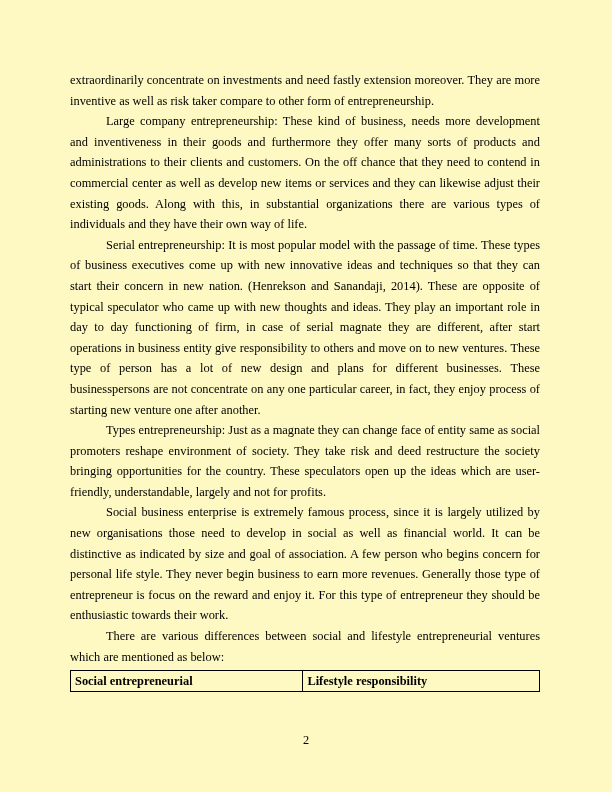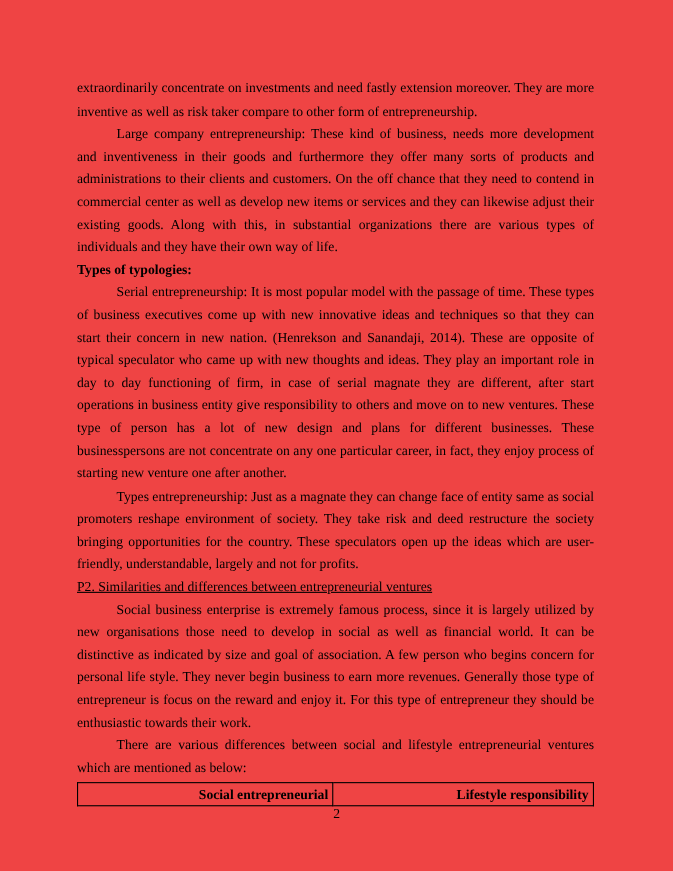--- a/index.html
+++ b/index.html
@@ -5,21 +5,21 @@
   html, body {
     margin: 0;
     padding: 0;
     background: #e9e9e9;
   }
   .page {
     box-sizing: border-box;
     width: 612px;
     height: 792px;
     margin: 0 auto;
-    background: #ef4444;
+    background: #fef9c3;
     color: #000000;
     font-family: "Liberation Serif", "DejaVu Serif", serif;
     padding: 70px 72px 0 70px;
     position: relative;
   }
   .para {
     margin: 0;
     font-size: 12.4px;
     line-height: 20.6px;
     text-align: justify;
@@ -43,21 +43,21 @@
   .comparison-table {
     width: 100%;
     border-collapse: collapse;
     margin-top: 3px;
   }
   .comparison-table th {
     border: 1px solid #000000;
     font-family: "Liberation Serif", "DejaVu Serif", serif;
     font-size: 12.4px;
     font-weight: bold;
-    text-align: right;
+    text-align: left;
     padding: 2px 4px;
     height: 16px;
   }
   .page-number {
     position: absolute;
     left: 0;
     bottom: 44px;
     width: 100%;
     text-align: center;
     font-size: 12.4px;
@@ -69,35 +69,29 @@
 <div class="page">
 
   <p class="para">
     <span class="txt">extraordinarily concentrate on investments and need fastly extension moreover. They are more inventive as well as risk taker compare to other form of entrepreneurship.</span>
   </p>
 
   <p class="para indent">
     <span class="lead">Large company entrepreneurship: </span><span class="txt">These kind of business, needs more development and inventiveness in their goods and furthermore they offer many sorts of products and administrations to their clients and customers. On the off chance that they need to contend in commercial center as well as develop new items or services and they can likewise adjust their existing goods. Along with this, in substantial organizations there are various types of individuals and they have their own way of life.</span>
   </p>
 
-  <p class="para bold-heading">
-    <span class="txt">Types of typologies:</span>
-  </p>
 
   <p class="para indent">
     <span class="lead">Serial entrepreneurship: </span><span class="txt">It is most popular model with the passage of time. These types of business executives come up with new innovative ideas and techniques so that they can start their concern in new nation. (Henrekson and Sanandaji, 2014). These are opposite of typical speculator who came up with new thoughts and ideas. They play an important role in day to day functioning of firm, in case of serial magnate they are different, after start operations in business entity give responsibility to others and move on to new ventures. These type of person has a lot of new design and plans for different businesses. These businesspersons are not concentrate on any one particular career, in fact, they enjoy process of starting new venture one after another.</span>
   </p>
 
   <p class="para indent">
     <span class="lead">Types entrepreneurship: </span><span class="txt">Just as a magnate they can change face of entity same as social promoters reshape environment of society. They take risk and deed restructure the society bringing opportunities for the country. These speculators open up the ideas which are user-friendly, understandable, largely and not for profits.</span>
   </p>
 
-  <p class="para underline-heading">
-    <span class="txt">P2. Similarities and differences between entrepreneurial ventures</span>
-  </p>
 
   <p class="para indent">
     <span class="txt">Social business enterprise is extremely famous process, since it is largely utilized by new organisations those need to develop in social as well as financial world. It can be distinctive as indicated by size and goal of association. A few person who begins concern for personal life style. They never begin business to earn more revenues. Generally those type of entrepreneur is focus on the reward and enjoy it. For this type of entrepreneur they should be enthusiastic towards their work.</span>
   </p>
 
   <p class="para indent">
     <span class="txt">There are various differences between social and lifestyle entrepreneurial ventures which are mentioned as below:</span>
   </p>
 
   <table class="comparison-table">

